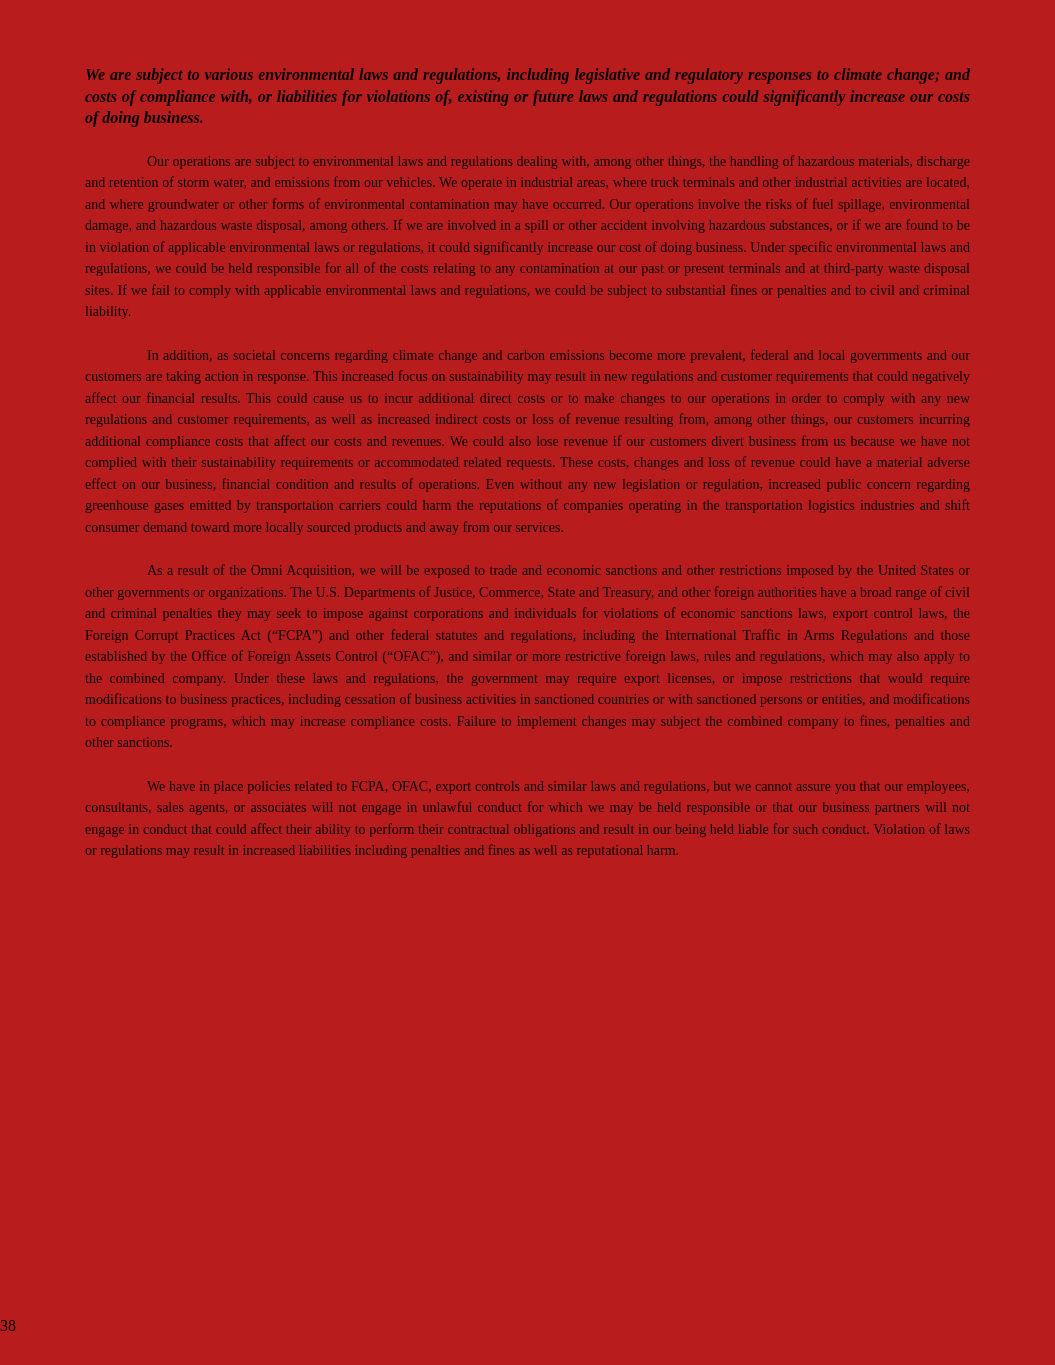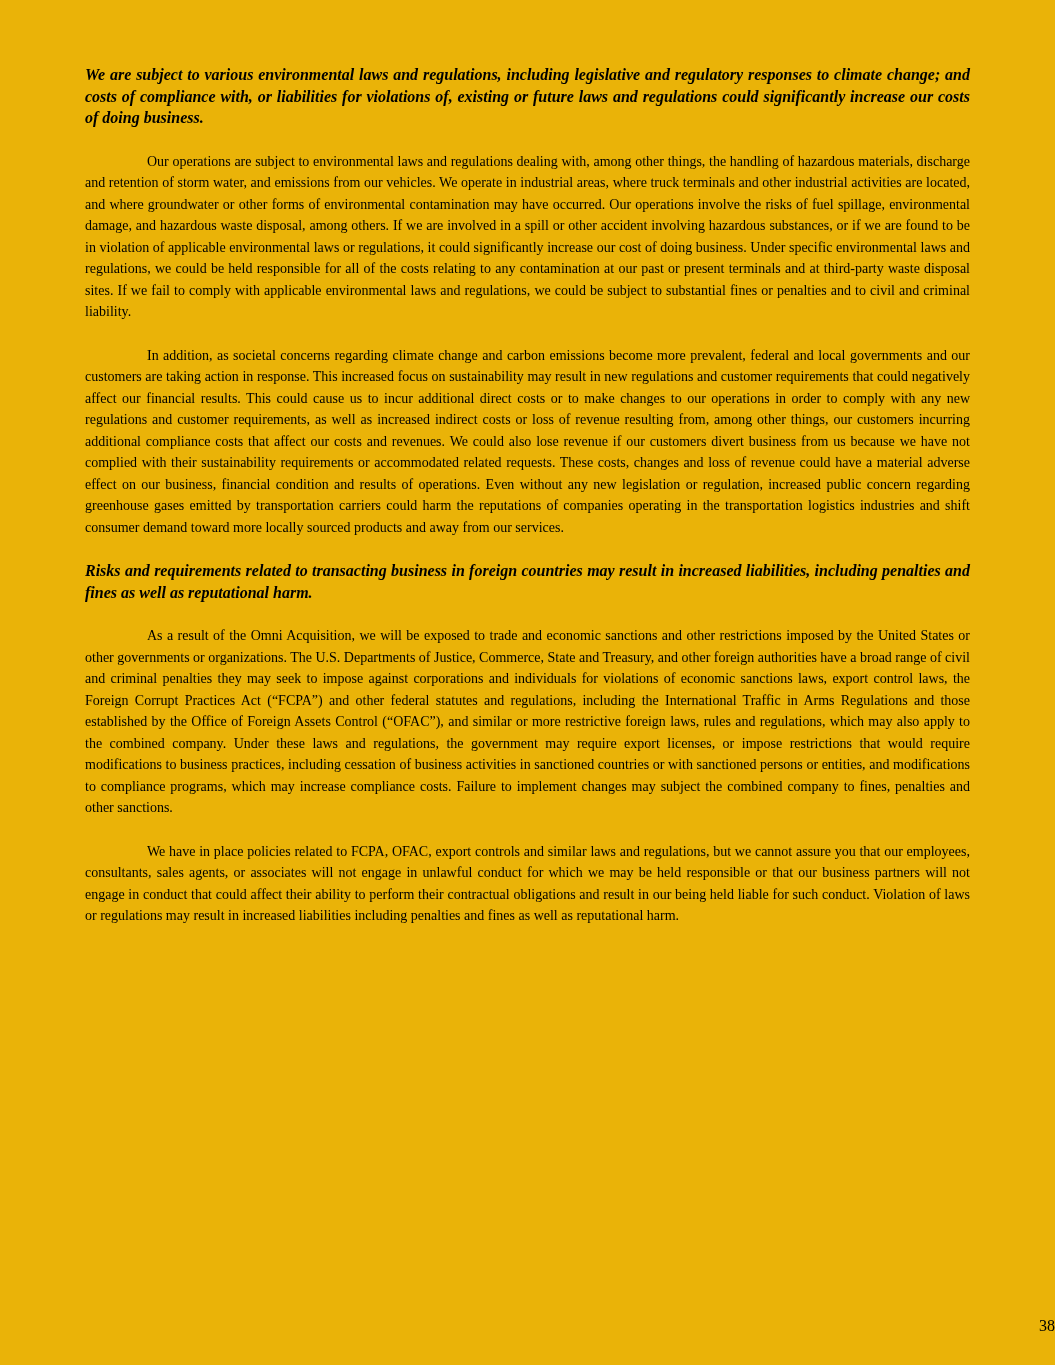--- a/index.html
+++ b/index.html
@@ -5,21 +5,21 @@
   html, body {
     margin: 0;
     padding: 0;
     background: #ffffff;
   }
   .page {
     position: relative;
     width: 1055px;
     height: 1365px;
     margin: 0 auto;
-    background: #eab308;
+    background: #b91c1c;
     font-family: "Liberation Serif", "DejaVu Serif", serif;
     color: #000000;
     box-sizing: border-box;
     overflow: hidden;
   }
   .content {
     position: absolute;
     top: 64px;
     left: 85px;
     right: 85px;
@@ -37,39 +37,38 @@
     line-height: 21.5px;
     text-align: justify;
     text-indent: 62px;
     margin: 0 0 22px 0;
   }
   .page-footer {
     position: absolute;
     bottom: 30px;
     left: 0;
     right: 0;
-    text-align: right;
+    text-align: left;
     font-size: 16px;
     line-height: 18px;
   }
 </style>
 </head>
 <body>
 
 <div class="page">
   <div class="content">
 
     <div>
       <p class="risk-heading">We are subject to various environmental laws and regulations, including legislative and regulatory responses to climate change; and costs of compliance with, or liabilities for violations of, existing or future laws and regulations could significantly increase our costs of doing business.</p>
       <p class="risk-paragraph">Our operations are subject to environmental laws and regulations dealing with, among other things, the handling of hazardous materials, discharge and retention of storm water, and emissions from our vehicles. We operate in industrial areas, where truck terminals and other industrial activities are located, and where groundwater or other forms of environmental contamination may have occurred. Our operations involve the risks of fuel spillage, environmental damage, and hazardous waste disposal, among others. If we are involved in a spill or other accident involving hazardous substances, or if we are found to be in violation of applicable environmental laws or regulations, it could significantly increase our cost of doing business. Under specific environmental laws and regulations, we could be held responsible for all of the costs relating to any contamination at our past or present terminals and at third-party waste disposal sites. If we fail to comply with applicable environmental laws and regulations, we could be subject to substantial fines or penalties and to civil and criminal liability.</p>
       <p class="risk-paragraph">In addition, as societal concerns regarding climate change and carbon emissions become more prevalent, federal and local governments and our customers are taking action in response. This increased focus on sustainability may result in new regulations and customer requirements that could negatively affect our financial results. This could cause us to incur additional direct costs or to make changes to our operations in order to comply with any new regulations and customer requirements, as well as increased indirect costs or loss of revenue resulting from, among other things, our customers incurring additional compliance costs that affect our costs and revenues. We could also lose revenue if our customers divert business from us because we have not complied with their sustainability requirements or accommodated related requests. These costs, changes and loss of revenue could have a material adverse effect on our business, financial condition and results of operations. Even without any new legislation or regulation, increased public concern regarding greenhouse gases emitted by transportation carriers could harm the reputations of companies operating in the transportation logistics industries and shift consumer demand toward more locally sourced products and away from our services.</p>
     </div>
 
     <div>
-      <p class="risk-heading">Risks and requirements related to transacting business in foreign countries may result in increased liabilities, including penalties and fines as well as reputational harm.</p>
       <p class="risk-paragraph">As a result of the Omni Acquisition, we will be exposed to trade and economic sanctions and other restrictions imposed by the United States or other governments or organizations. The U.S. Departments of Justice, Commerce, State and Treasury, and other foreign authorities have a broad range of civil and criminal penalties they may seek to impose against corporations and individuals for violations of economic sanctions laws, export control laws, the Foreign Corrupt Practices Act (“FCPA”) and other federal statutes and regulations, including the International Traffic in Arms Regulations and those established by the Office of Foreign Assets Control (“OFAC”), and similar or more restrictive foreign laws, rules and regulations, which may also apply to the combined company. Under these laws and regulations, the government may require export licenses, or impose restrictions that would require modifications to business practices, including cessation of business activities in sanctioned countries or with sanctioned persons or entities, and modifications to compliance programs, which may increase compliance costs. Failure to implement changes may subject the combined company to fines, penalties and other sanctions.</p>
       <p class="risk-paragraph">We have in place policies related to FCPA, OFAC, export controls and similar laws and regulations, but we cannot assure you that our employees, consultants, sales agents, or associates will not engage in unlawful conduct for which we may be held responsible or that our business partners will not engage in conduct that could affect their ability to perform their contractual obligations and result in our being held liable for such conduct. Violation of laws or regulations may result in increased liabilities including penalties and fines as well as reputational harm.</p>
     </div>
 
   </div>
 
   <div class="page-footer">38</div>
 </div>
 
 </body></html>

